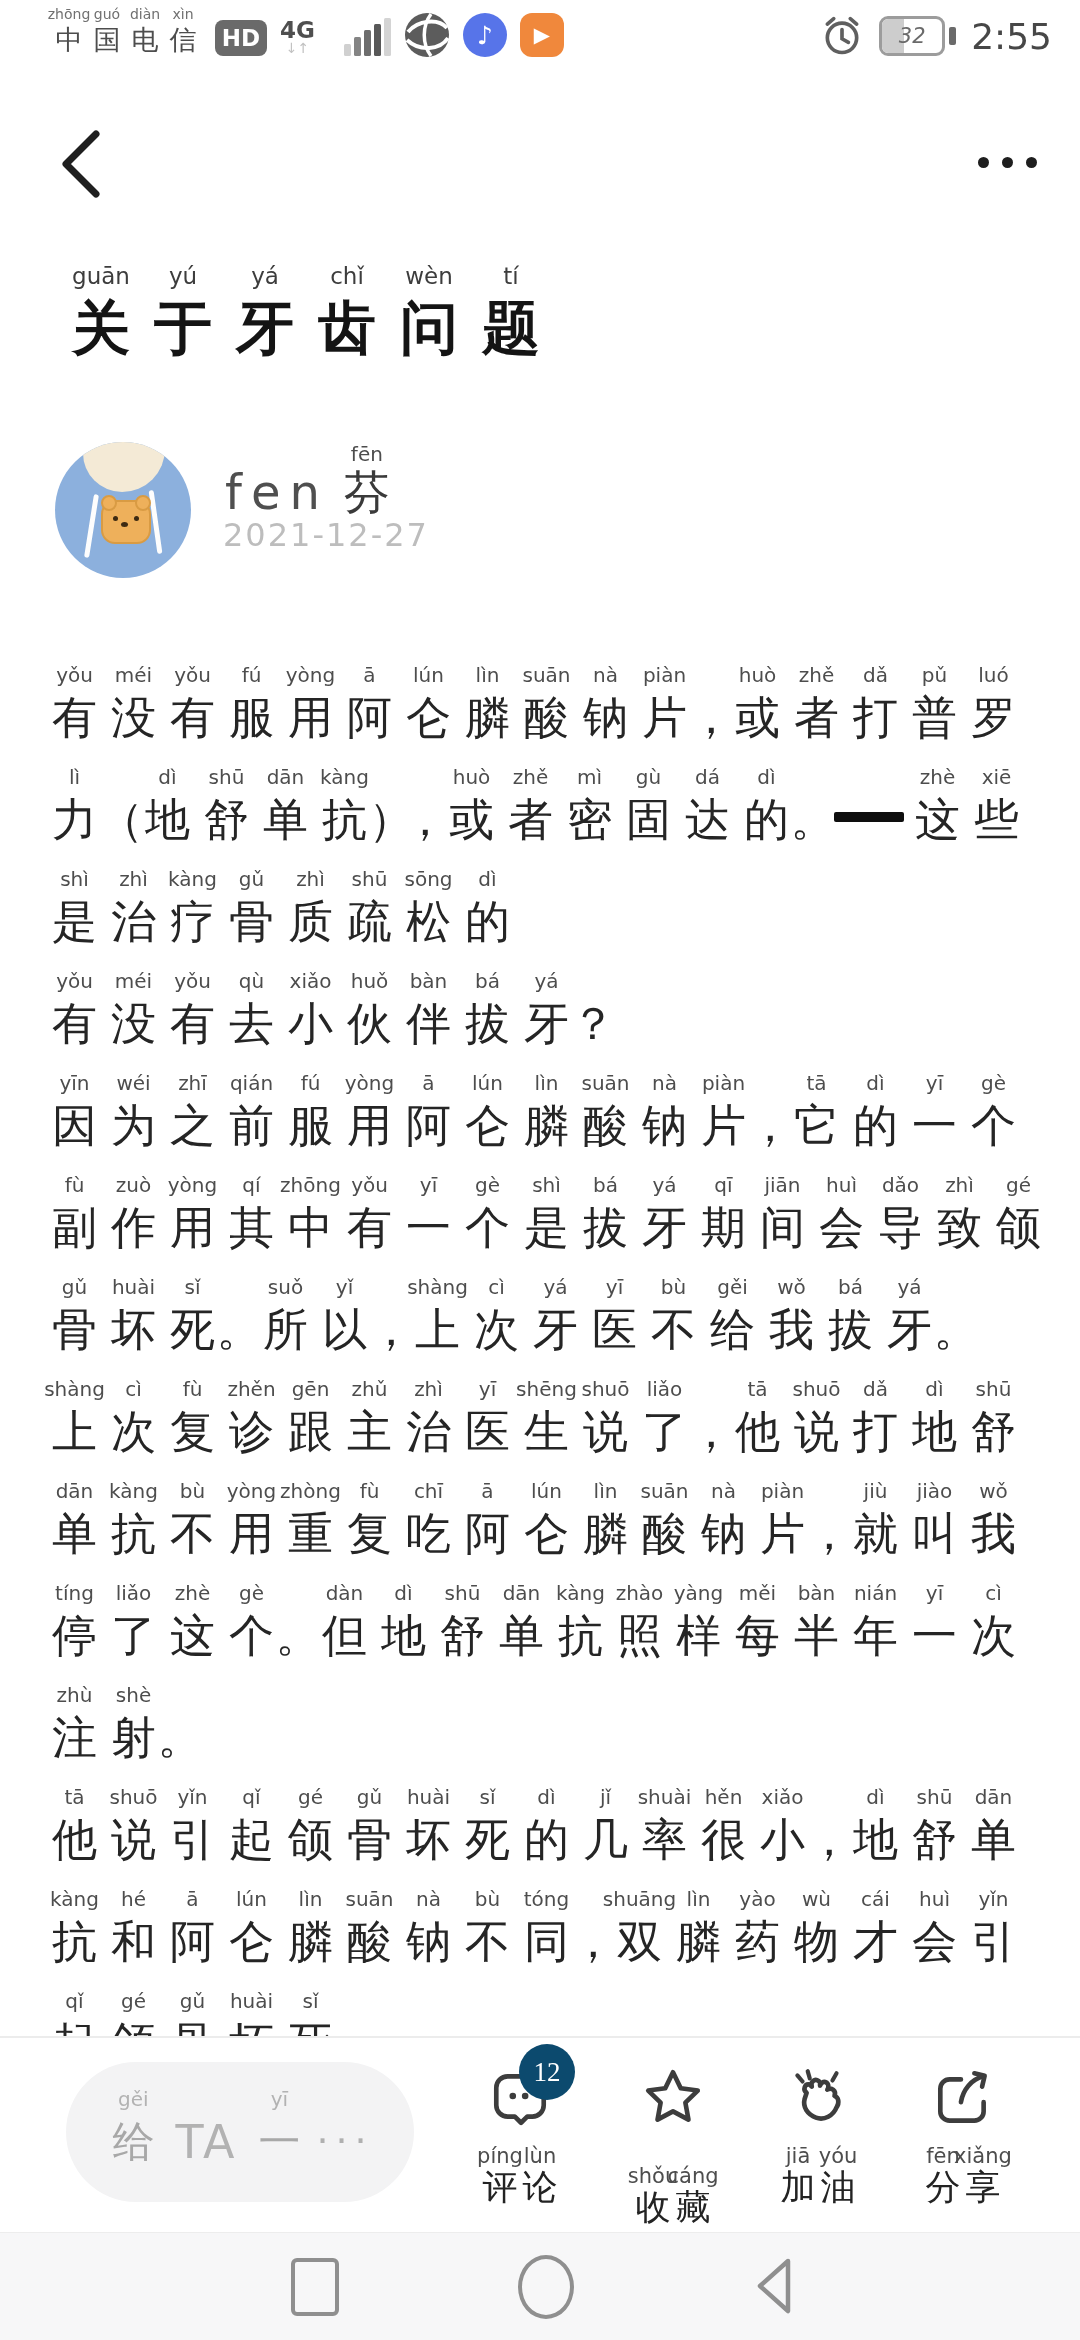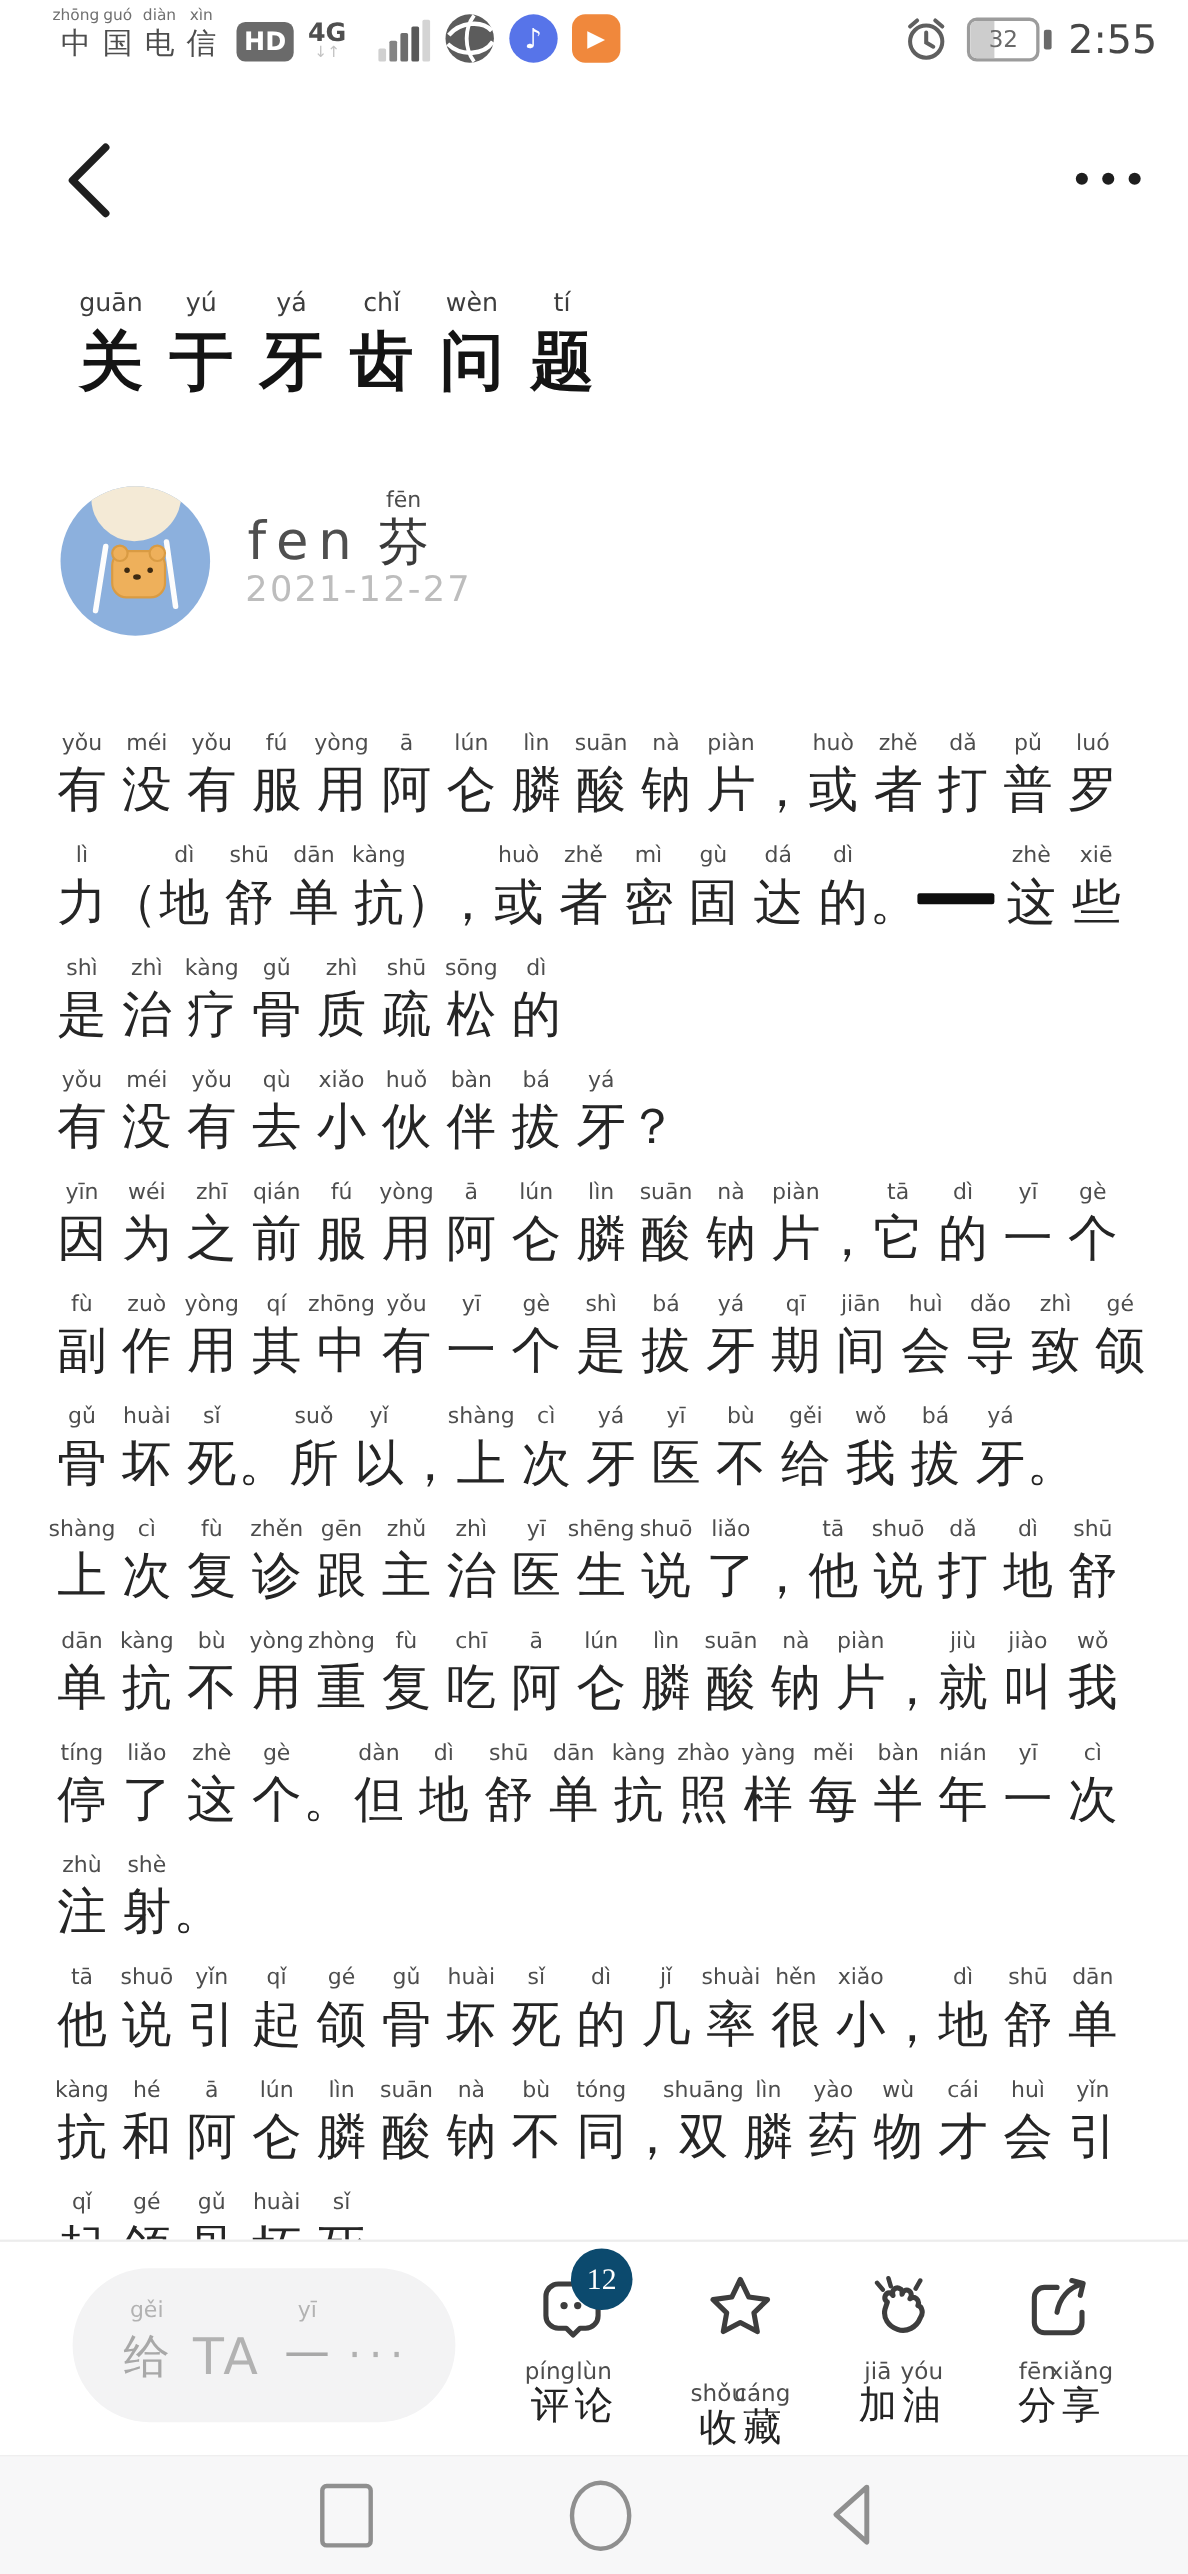--- a/index.html
+++ b/index.html
@@ -32,21 +32,21 @@
   .bars i{display:block;width:7px;border-radius:1.5px;}
   .b1{height:12px;background:#d0d0d0;}.b2{height:19px;background:#848484;}
   .b3{height:26px;background:#6d6d6d;}.b4{height:32px;background:#585858;}
   .b5{height:38px;background:#d4d4d4;}
   .globe-icon{width:46px;height:46px;margin-bottom:0px;}
   .music-icon{width:44px;height:44px;border-radius:50%;background:#5774e9;color:#fff;font-size:25px;
     display:flex;align-items:center;justify-content:center;margin-bottom:1px;}
   .video-icon{width:44px;height:44px;border-radius:12px;background:#f0883c;color:#fff;font-size:21px;
     display:flex;align-items:center;justify-content:center;margin-bottom:1px;}
   .sb-right{position:absolute;right:28px;top:8px;display:flex;align-items:center;gap:15px;}
-  .battery{display:flex;align-items:center;}
+  .battery{display:flex;align-items:center;font-style:italic;}
   .bat-body{position:relative;width:60px;height:34px;border:3px solid #9c9c9c;border-radius:9px;
     overflow:hidden;display:flex;align-items:center;justify-content:center;}
   .bat-fill{position:absolute;left:0;top:0;bottom:0;width:36%;background:#cdcdcd;}
   .bat-num{position:relative;font-size:21px;color:#6a6a6a;}
   .bat-nub{width:7px;height:18px;background:#6a6a6a;border-radius:2px;margin-left:4px;}
   .time{font-size:36px;color:#474747;}
 
   
   .back-btn{position:absolute;left:50px;top:126px;width:70px;height:76px;cursor:pointer;}
   .menu-btn{position:absolute;right:25px;top:140px;width:95px;height:44px;display:flex;gap:13px;

